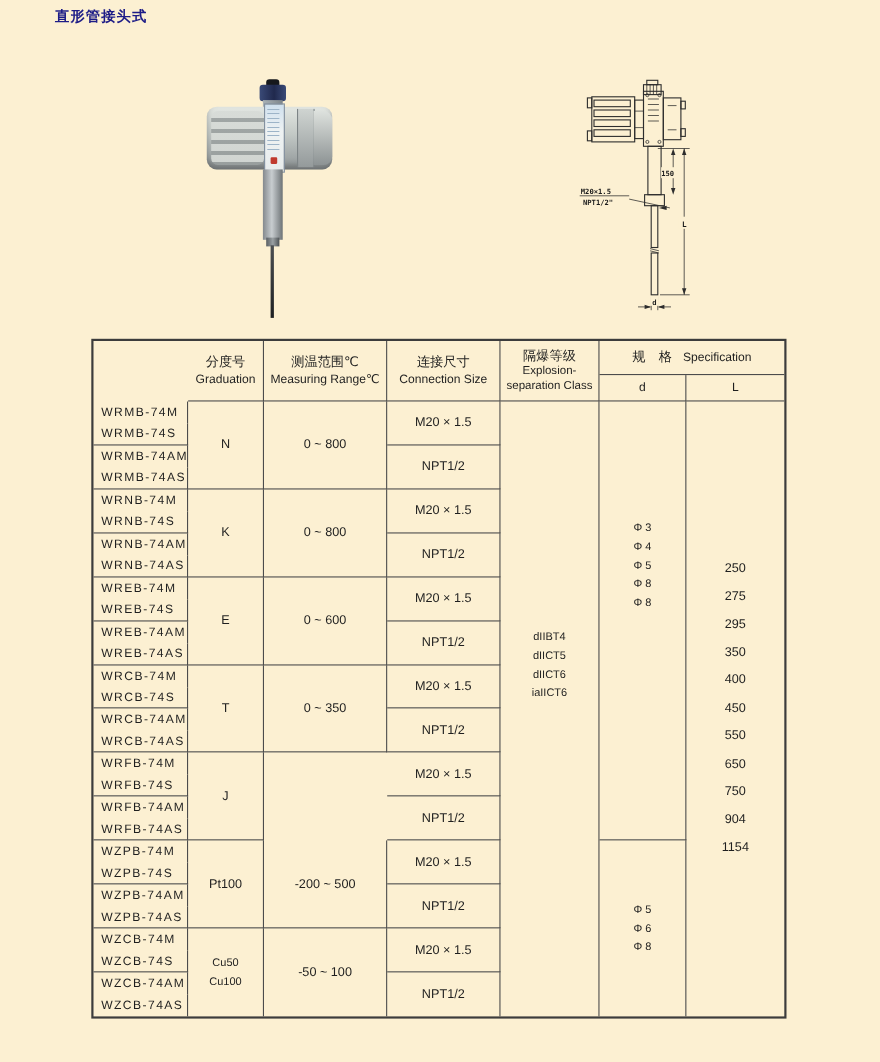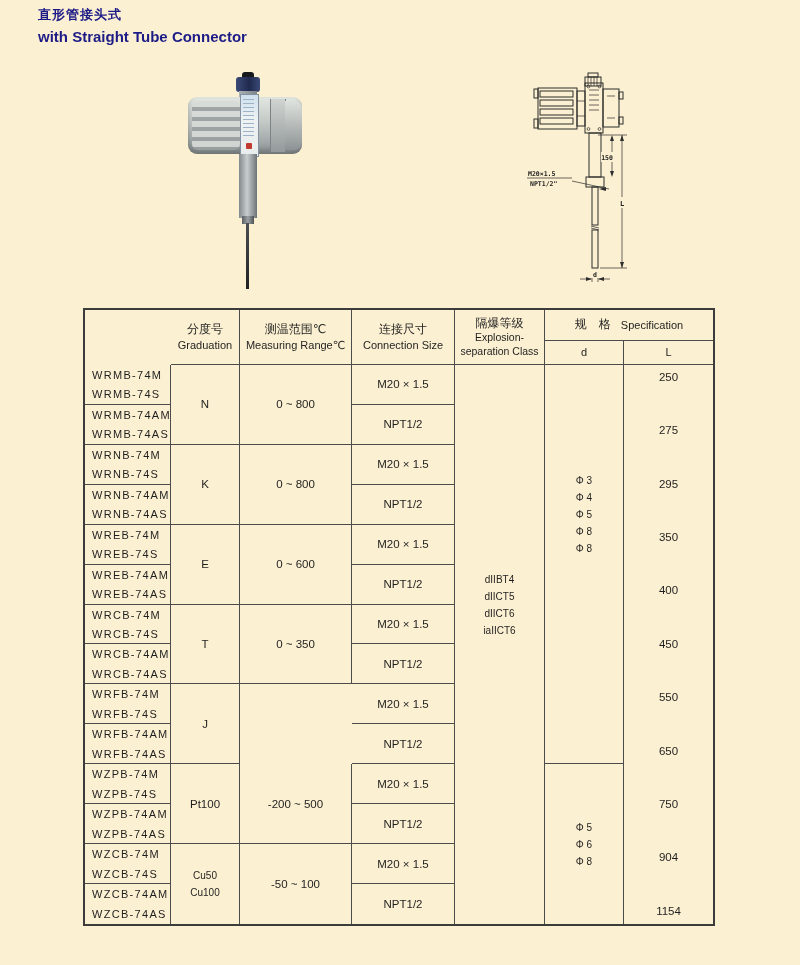--- a/index.html
+++ b/index.html
@@ -1,20 +1,20 @@
 <!DOCTYPE html>
 <html><head>
 <meta charset="utf-8">
 <style>
   html,body{margin:0;padding:0;}
   body{width:800px;height:965px;background:#fcf0d2;font-family:"Liberation Sans","DejaVu Sans",sans-serif;}
   #page{position:relative;width:800px;height:965px;background:#fcf0d2;overflow:hidden;}
 
   
-  #title-block{position:absolute;left:38px;top:6px;color:#1d1c87;}
+  #title-block{position:absolute;left:50px;top:6px;color:#1d1c87;}
   #title-zh{font-size:13px;font-weight:bold;letter-spacing:1px;}
   #title-en{font-size:15px;font-weight:bold;margin-top:4px;}
 
   
   #photo{position:absolute;left:168px;top:70px;width:150px;height:220px;}
   .ph{position:absolute;}
   #ph-knob-top{left:74px;top:2px;width:12px;height:6px;background:#16181c;border-radius:3px 3px 1px 1px;}
   #ph-knob{left:68px;top:7px;width:24px;height:15px;background:linear-gradient(90deg,#3a4a77,#20294d 55%,#3a4a77);border-radius:3px;}
   #ph-neck{left:71px;top:21px;width:18px;height:7px;background:linear-gradient(90deg,#aab2b6,#7d858a);}
   #ph-housing{left:20px;top:27px;width:114px;height:57px;background:linear-gradient(180deg,#e3e7e2 0%,#c6ccc8 35%,#a7ada c 70%,#8f9597 100%);background:linear-gradient(180deg,#e3e7e2,#c2c8c5 45%,#8f9597);border-radius:9px;box-shadow:inset 0 -4px 6px rgba(0,0,0,.25);}
@@ -43,30 +43,29 @@
   .bb{border-bottom:1px solid #4c4c4c;}
   .hdr{flex-direction:column;text-align:center;font-size:12px;line-height:1.3;}
   .hdr .en{font-size:11px;}
   .hdr .en-s{font-size:10.5px;}
   .spec-hdr{flex-direction:row;gap:10px;font-size:12px;}
   .type{justify-content:flex-start;padding-left:7px;font-size:11px;letter-spacing:1.3px;white-space:nowrap;}
   .mid{font-size:11.5px;}
   .stack{flex-direction:column;justify-content:center;font-size:10px;line-height:17px;}
   .stack.up20{padding-bottom:100px;}
   .stack.up8{padding-bottom:78px;}
-  .lstack{flex-direction:column;justify-content:center;font-size:11.5px;line-height:25.4px;gap:28px;}
+  .lstack{flex-direction:column;justify-content:center;font-size:11.5px;line-height:25.4px;}
 </style>
 </head>
 <body>
 
 <div id="page">
 
   <div id="title-block">
     <div id="title-zh">直形管接头式</div>
-    <div id="title-en">with Straight Tube Connector</div>
   </div>
 
   <div id="photo">
     <div class="ph" id="ph-knob-top"></div>
     <div class="ph" id="ph-knob"></div>
     <div class="ph" id="ph-neck"></div>
     <div class="ph" id="ph-housing"></div>
     <div class="ph" id="ph-ribs"></div>
     <div class="ph" id="ph-ring"></div>
     <div class="ph" id="ph-cap"></div>

